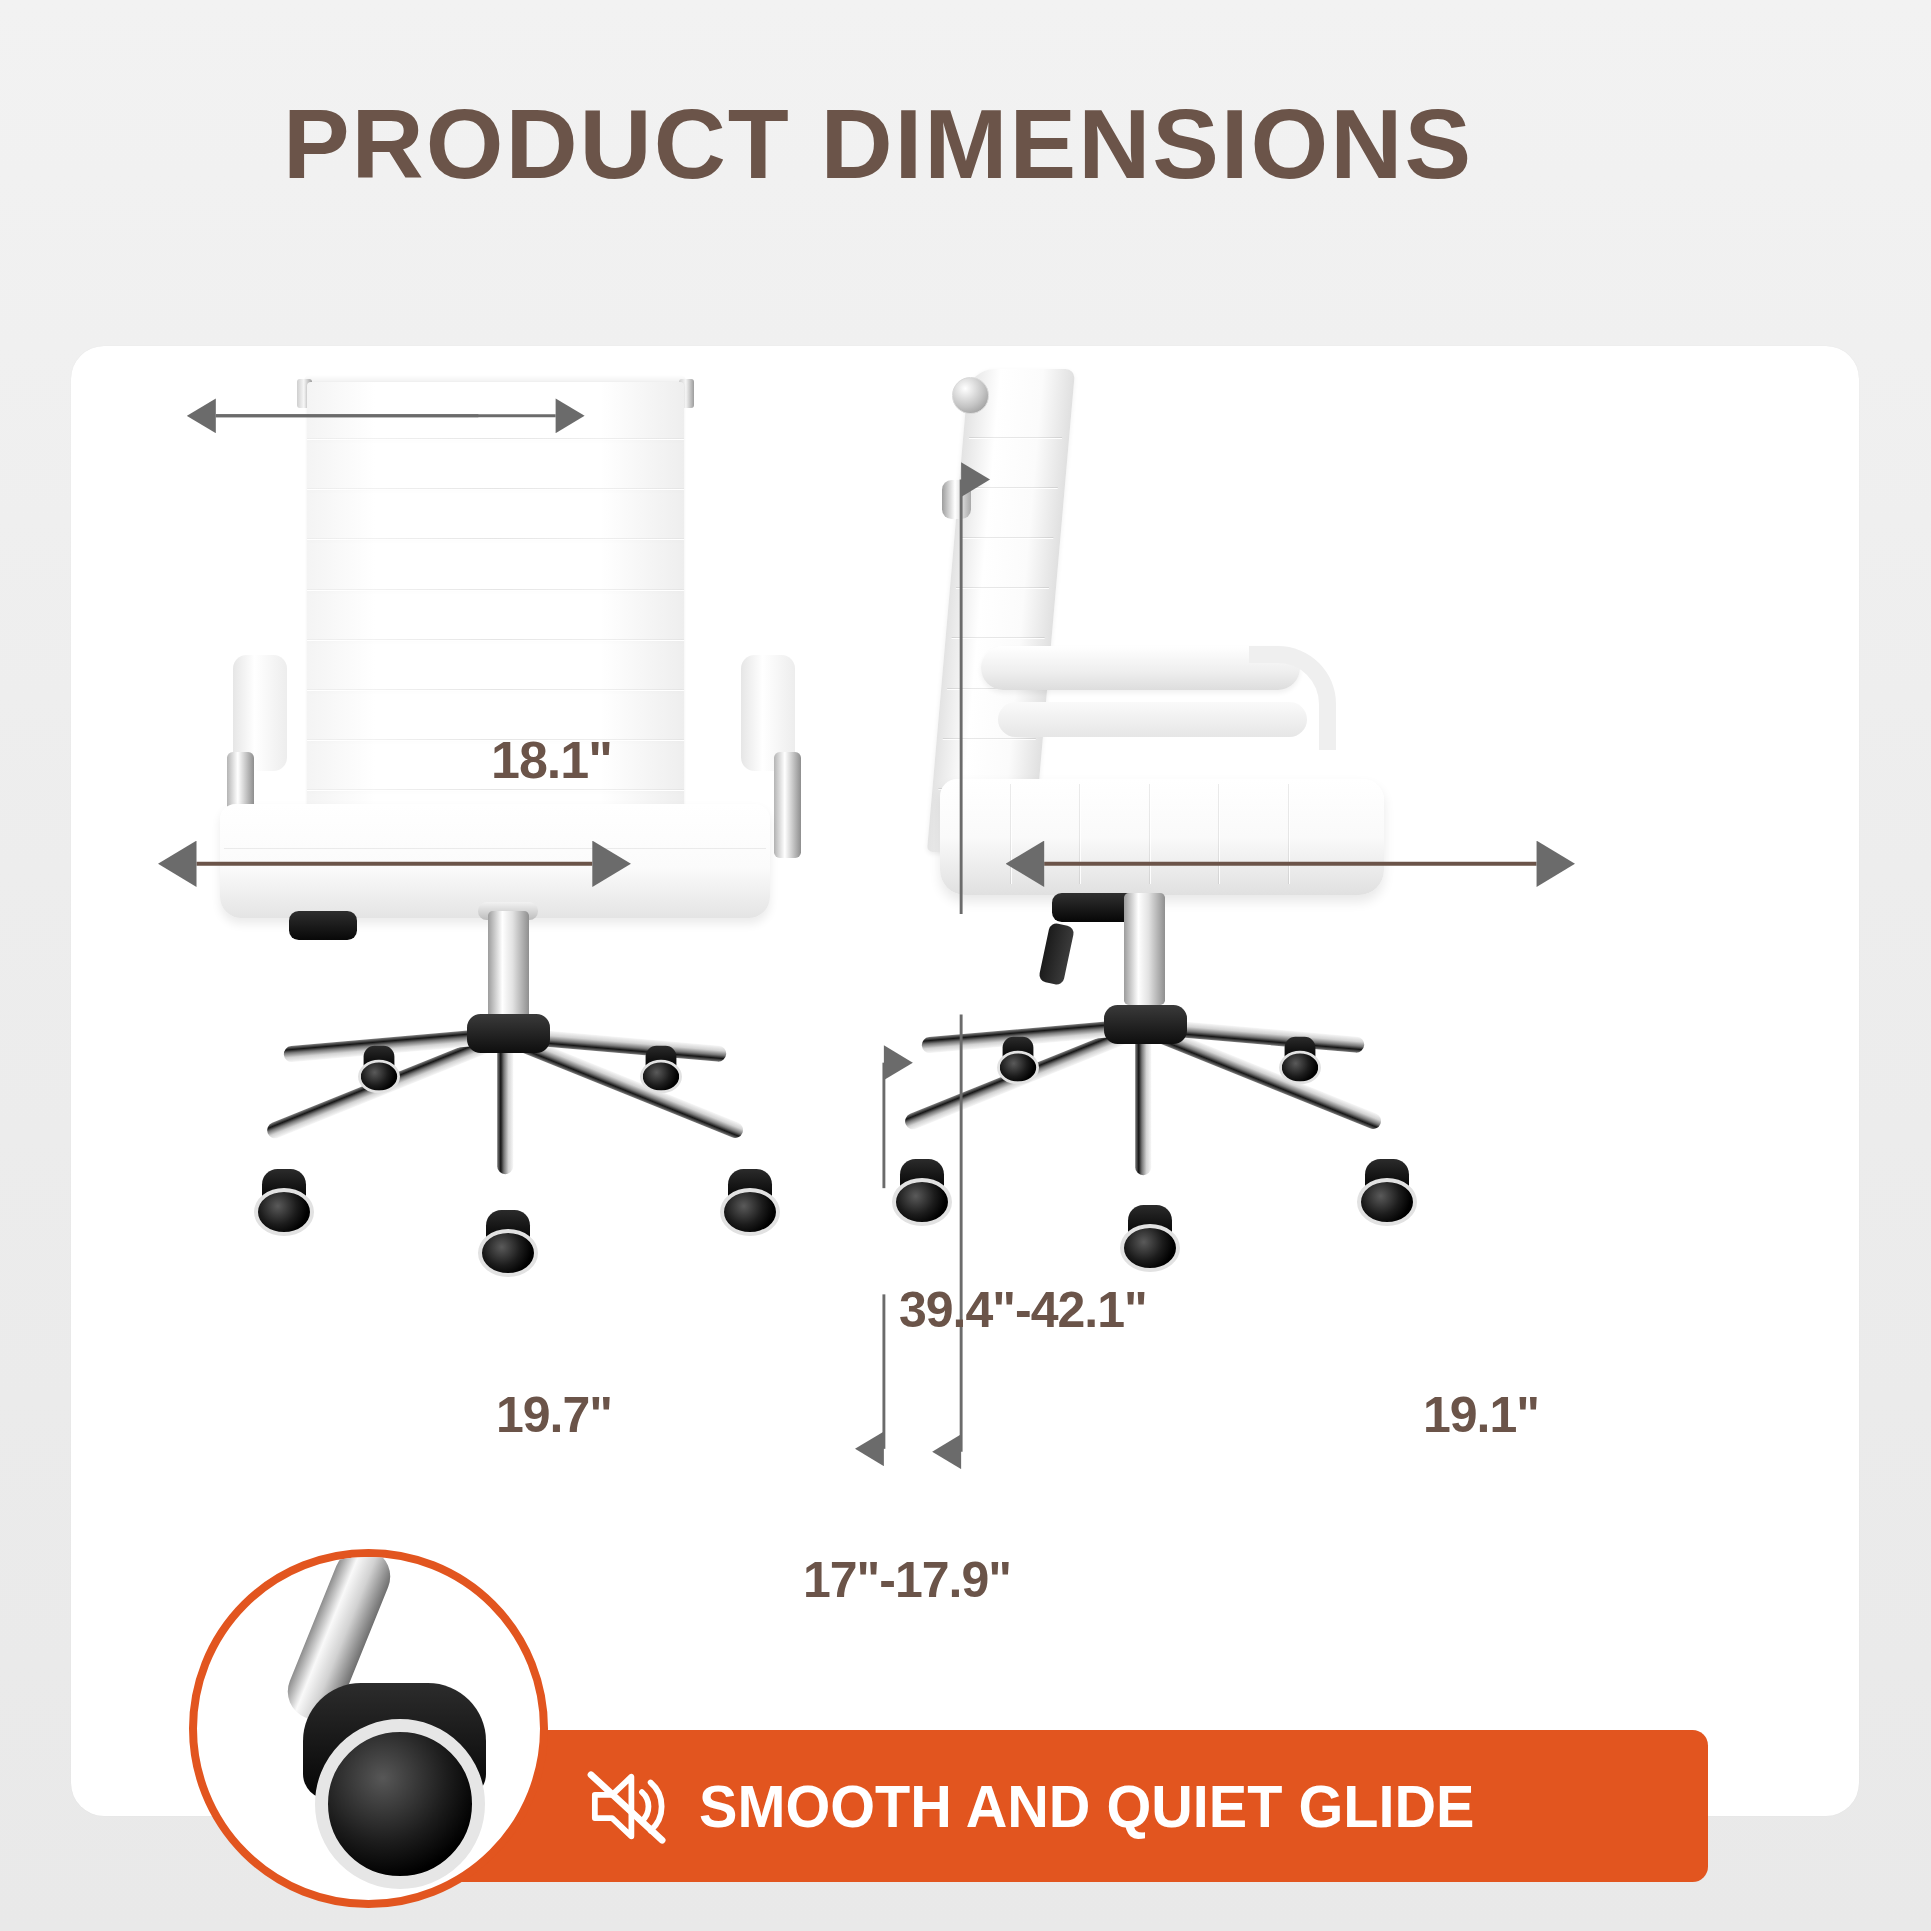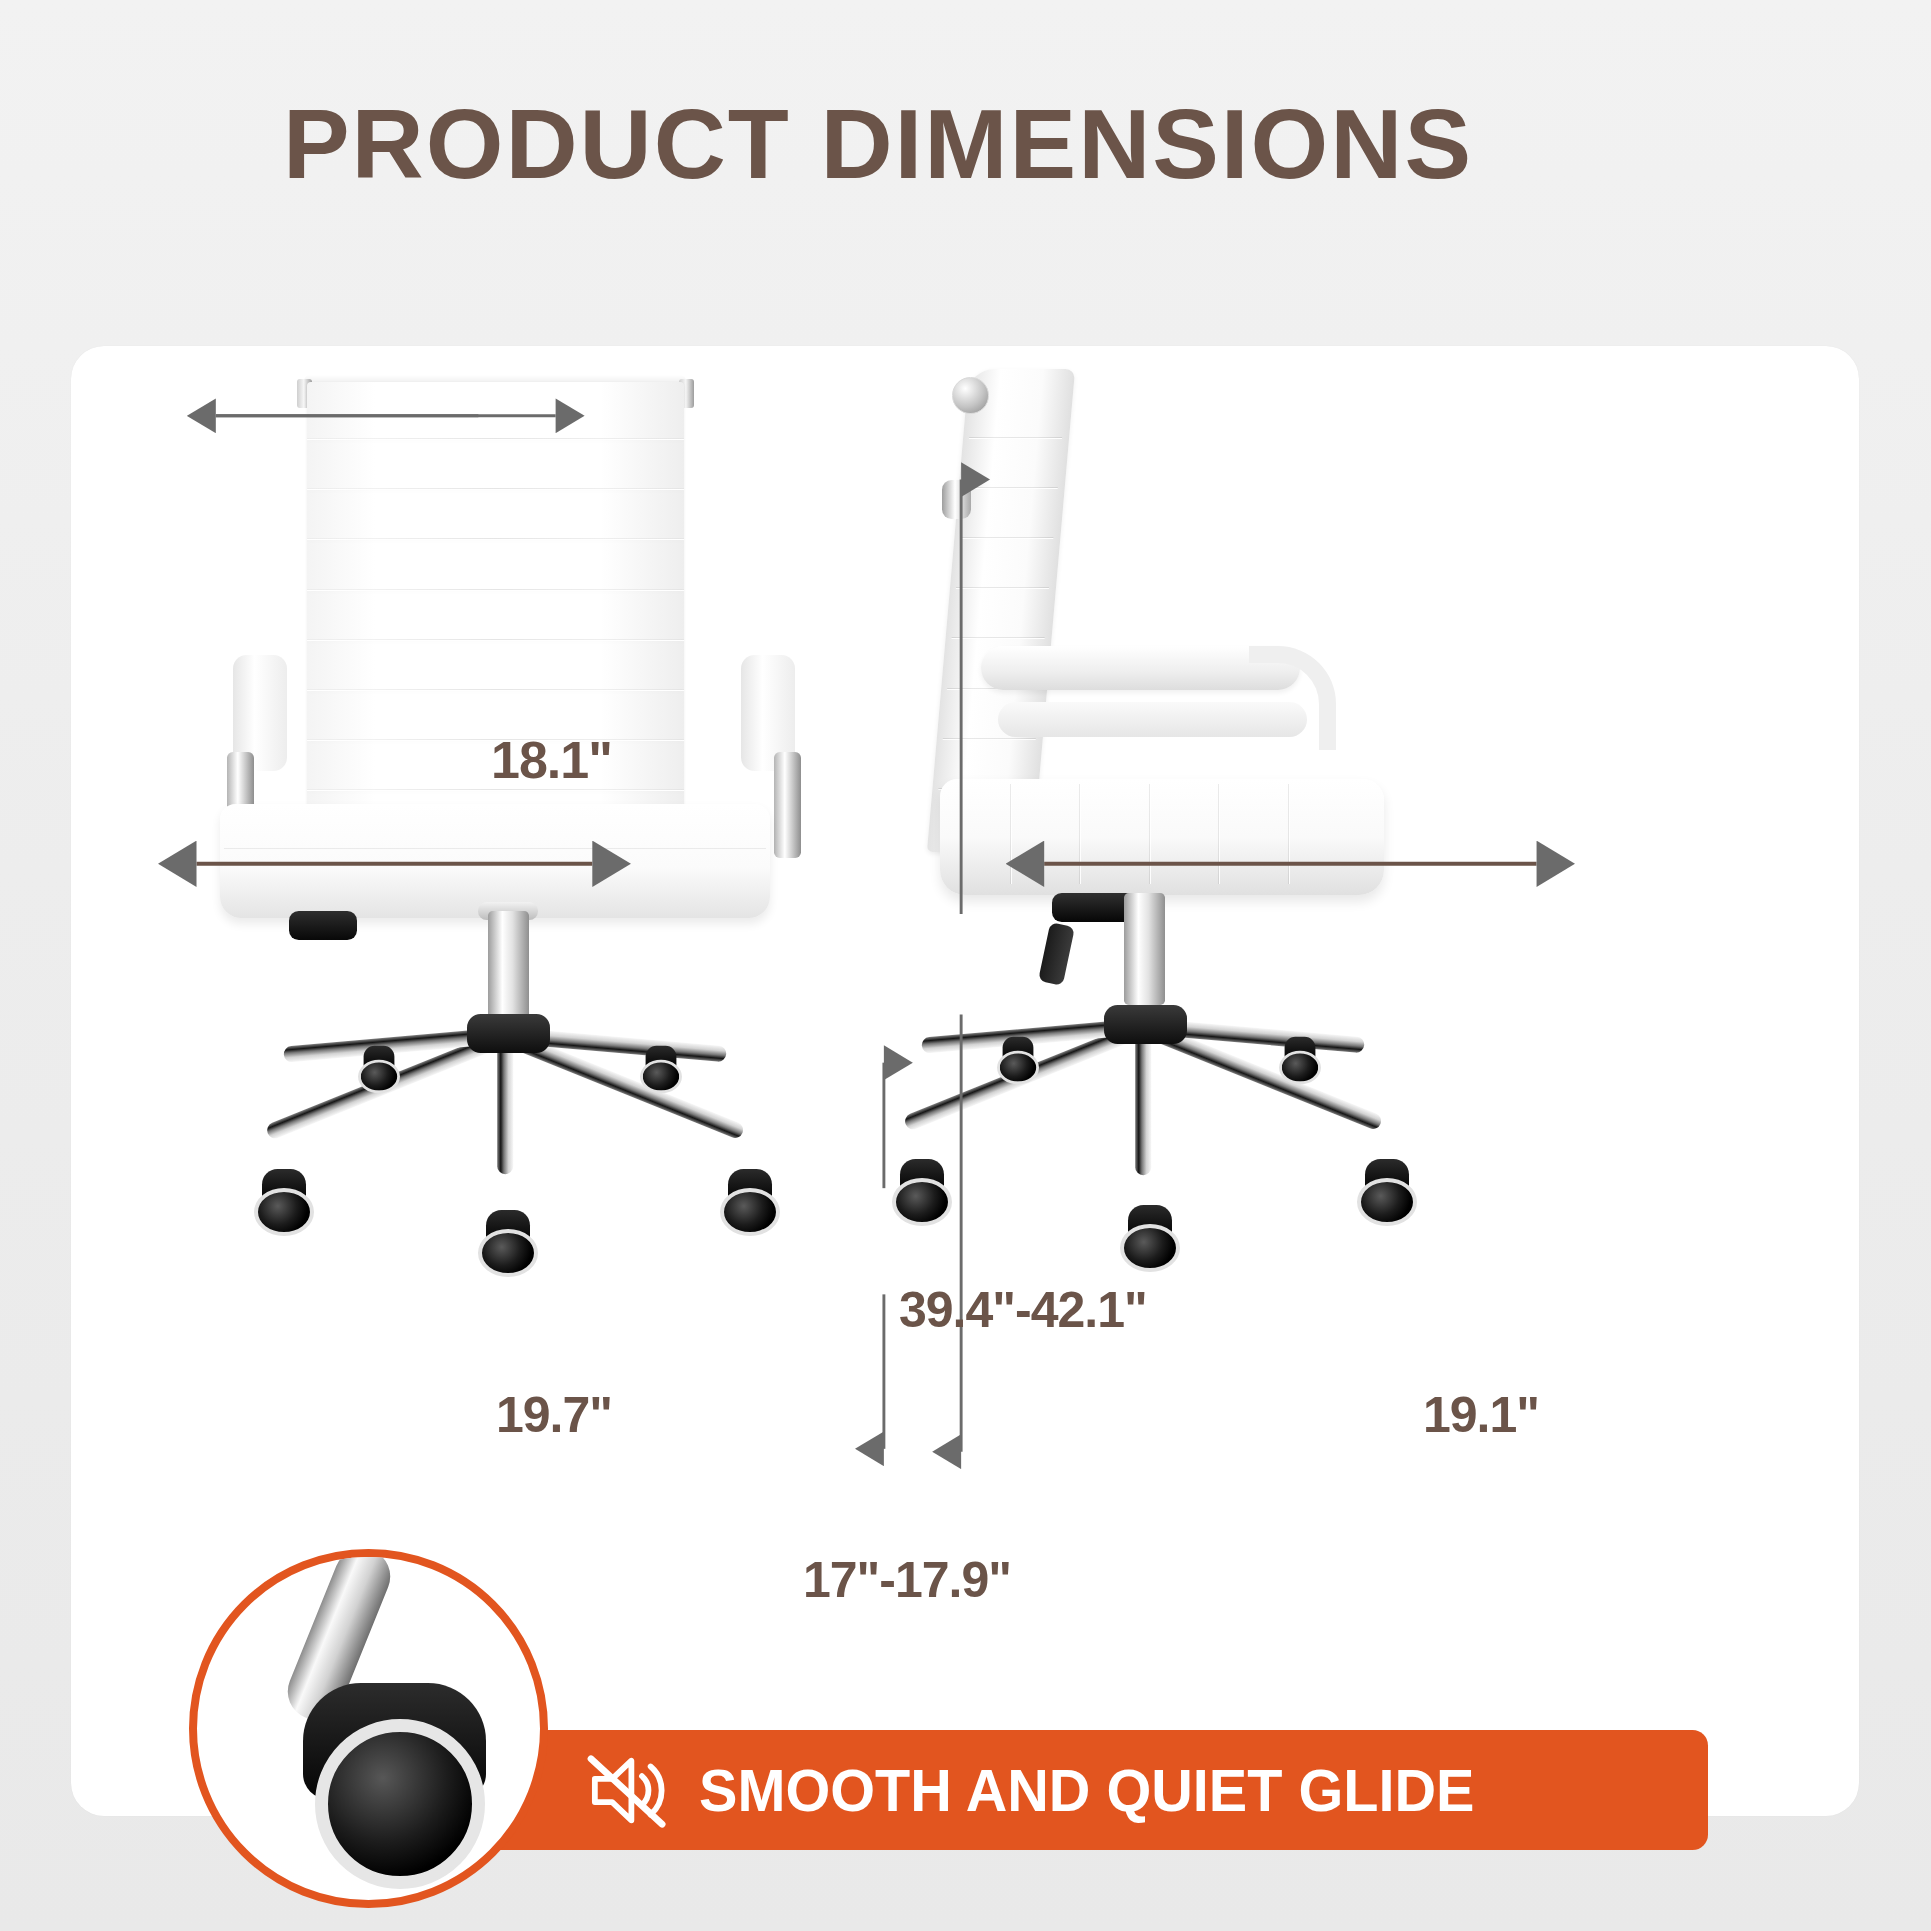--- a/index.html
+++ b/index.html
@@ -244,21 +244,21 @@
     position:absolute; left:118px; top:162px; width:170px; height:170px;
     border-radius:50%;
     background:radial-gradient(circle at 38% 32%, #575757 0%, #1d1d1d 48%, #000 75%);
     border:13.5px solid #e6e6e6;
   }
 
   
   .banner{
     position:absolute;
     left:434px; top:1730px;
-    width:1274px; height:120px;
+    width:1274px; height:152px;
     background:#e2551f;
     border-radius:15.4px;
     display:flex; align-items:center;
     padding-left:153px;
     z-index:3;
   }
   .banner .mute-icon{ margin-right:29px; display:flex; align-items:center; }
   .banner .banner-text{
     color:#ffffff;
     font-size:60px;

